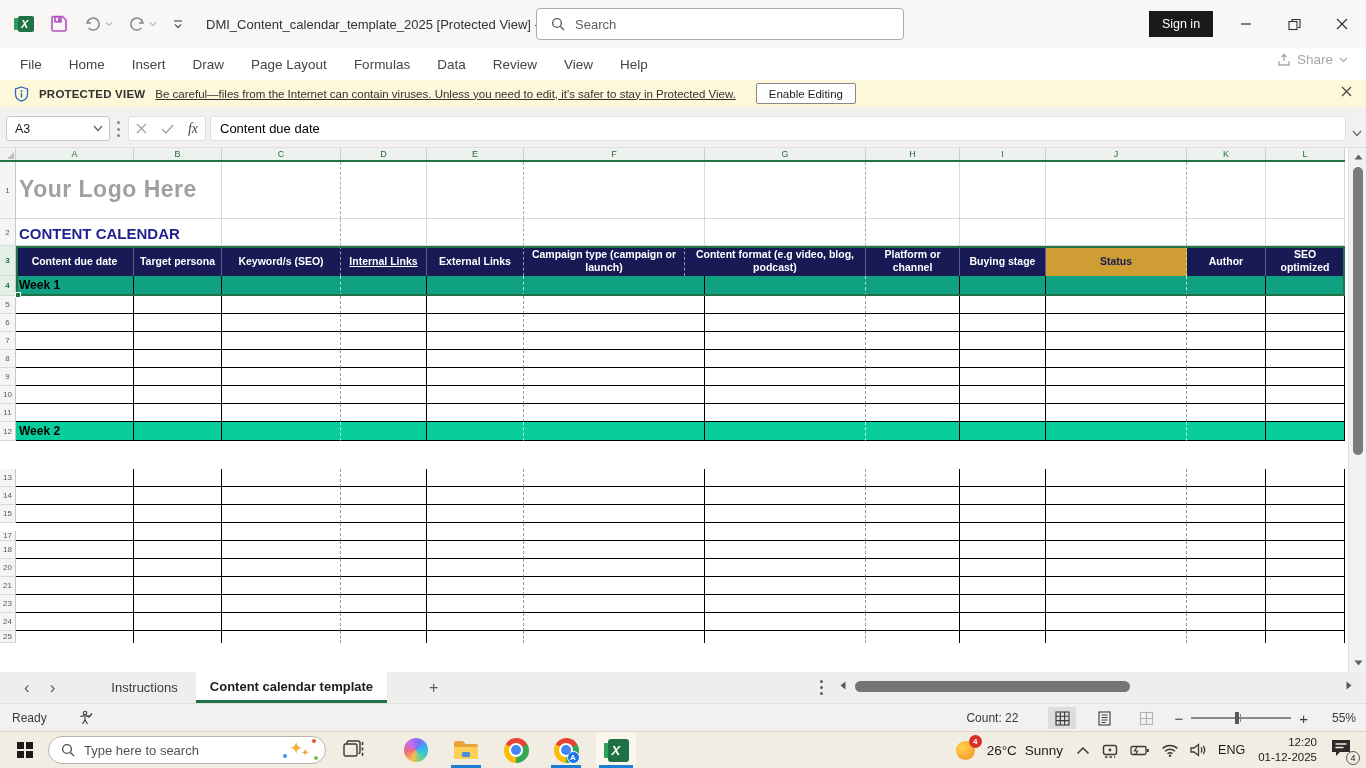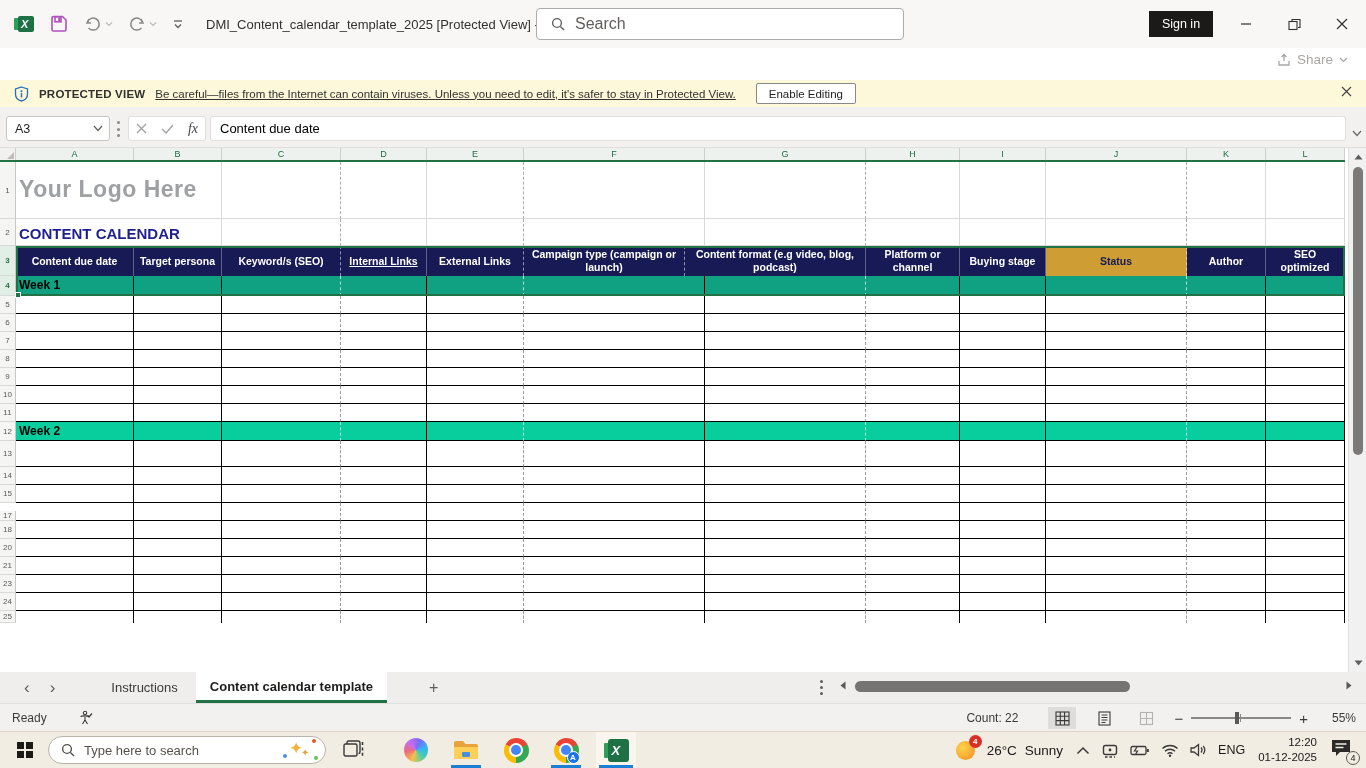--- a/index.html
+++ b/index.html
@@ -9,21 +9,21 @@
 
   
   .titlebar { position:absolute; left:0; top:0; width:1366px; height:48px; background:#F9F7F6; display:flex; align-items:center; }
   .qat { display:flex; align-items:center; gap:15px; padding-left:14px; }
   .xl-logo { width:20px; height:20px; position:relative; }
   .xl-logo .sq { position:absolute; right:0; top:2px; width:16px; height:16px; background:#1E7145; border-radius:2px; }
   .xl-logo .sq span { position:absolute; left:3px; top:2px; color:#fff; font-weight:bold; font-size:11px; }
   .xl-logo .pg { position:absolute; left:0; top:4px; width:9px; height:12px; background:#2E9E5B; border-radius:1px; }
   .title-text { margin-left:22px; font-size:13px; color:#323130; white-space:nowrap; }
   .search-box { position:absolute; left:536px; top:8px; width:368px; height:32px; background:#fff; border:1px solid #ADACAB; border-radius:4px; display:flex; align-items:center; padding-left:14px; gap:10px; }
-  .search-box .ph { color:#605E5C; font-size:16px; }
+  .search-box .ph { color:#605E5C; font-size:13px; }
   .signin-btn { position:absolute; left:1149px; top:11px; width:64px; height:26px; background:#1B1A19; color:#fff; font-size:12.5px; display:flex; align-items:center; justify-content:center; }
   .win-ctrls { position:absolute; right:0; top:0; height:48px; display:flex; }
   .win-ctrls .wc { width:48px; height:48px; display:flex; align-items:center; justify-content:center; color:#323130; }
 
   
   .menubar { position:absolute; left:0; top:48px; width:1366px; height:32px; background:#fff; display:flex; align-items:center; }
   .menu-tabs { display:flex; gap:27px; padding-left:20px; font-size:13.5px; color:#444; }
   .menu-tabs div { cursor:default; }
   .share-btn { position:absolute; right:18px; top:4px; display:flex; align-items:center; gap:6px; color:#A8A6A4; font-size:13.5px; }
 
@@ -199,20 +199,32 @@
         </div>
       <div class="wc">
           <svg width="12" height="12" viewBox="0 0 12 12">
             <path d="M1 1 L11 11 M11 1 L1 11" stroke="#323130" stroke-width="1.2"></path>
           </svg>
         </div>
     </div>
   </div>
 
   <div class="menubar">
+    <div class="menu-tabs">
+      <div>File</div>
+      <div>Home</div>
+      <div>Insert</div>
+      <div>Draw</div>
+      <div>Page Layout</div>
+      <div>Formulas</div>
+      <div>Data</div>
+      <div>Review</div>
+      <div>View</div>
+      <div>Help</div>
+    </div>
     <div class="share-btn">
       <svg width="14" height="14" viewBox="0 0 14 14">
           <path d="M2 8 v4 h10 V8" fill="none" stroke="#A8A6A4" stroke-width="1.3"></path>
           <path d="M7 1.5 V8 M4.5 4 L7 1.5 L9.5 4" fill="none" stroke="#A8A6A4" stroke-width="1.3"></path>
         </svg>
       <span>Share</span>
       <svg width="9" height="6" viewBox="0 0 9 6">
           <path d="M1 1 L4.5 4.5 L8 1" fill="none" stroke="#A8A6A4" stroke-width="1.2"></path>
         </svg>
     </div>
@@ -481,21 +493,21 @@
           <div class="cell" style="width: 86px; background: rgb(7, 206, 156); border-right: 1px solid rgb(0, 0, 0); border-bottom: 1px solid rgb(0, 0, 0);"></div>
           <div class="cell" style="width: 97px; background: rgb(7, 206, 156); border-right: 1px dashed rgba(255, 255, 255, 0.7); border-bottom: 1px solid rgb(0, 0, 0);"></div>
           <div class="cell" style="width: 181px; background: rgb(7, 206, 156); border-right: 1px solid rgb(0, 0, 0); border-bottom: 1px solid rgb(0, 0, 0);"></div>
           <div class="cell" style="width: 161px; background: rgb(7, 206, 156); border-right: 1px dashed rgba(255, 255, 255, 0.7); border-bottom: 1px solid rgb(0, 0, 0);"></div>
           <div class="cell" style="width: 94px; background: rgb(7, 206, 156); border-right: 1px solid rgb(0, 0, 0); border-bottom: 1px solid rgb(0, 0, 0);"></div>
           <div class="cell" style="width: 86px; background: rgb(7, 206, 156); border-right: 1px solid rgb(0, 0, 0); border-bottom: 1px solid rgb(0, 0, 0);"></div>
           <div class="cell" style="width: 141px; background: rgb(7, 206, 156); border-right: 1px dashed rgba(255, 255, 255, 0.7); border-bottom: 1px solid rgb(0, 0, 0);"></div>
           <div class="cell" style="width: 79px; background: rgb(7, 206, 156); border-right: 1px solid rgb(0, 0, 0); border-bottom: 1px solid rgb(0, 0, 0);"></div>
           <div class="cell" style="width: 79px; background: rgb(7, 206, 156); border-right: 1px solid rgb(0, 0, 0); border-bottom: 1px solid rgb(0, 0, 0);"></div>
         </div>
-        <div class="grow" style="height: 26px;">
+        <div class="grow" style="height: 18px; margin-top: 28px;">
           <div class="gut">13</div>
           <div class="cell" style="width: 118px; border-right: 1px solid rgb(0, 0, 0); border-bottom: 1px solid rgb(0, 0, 0);"></div>
           <div class="cell" style="width: 88px; border-right: 1px solid rgb(0, 0, 0); border-bottom: 1px solid rgb(0, 0, 0);"></div>
           <div class="cell" style="width: 119px; border-right: 1px dashed rgb(155, 155, 155); border-bottom: 1px solid rgb(0, 0, 0);"></div>
           <div class="cell" style="width: 86px; border-right: 1px solid rgb(0, 0, 0); border-bottom: 1px solid rgb(0, 0, 0);"></div>
           <div class="cell" style="width: 97px; border-right: 1px dashed rgb(155, 155, 155); border-bottom: 1px solid rgb(0, 0, 0);"></div>
           <div class="cell" style="width: 181px; border-right: 1px solid rgb(0, 0, 0); border-bottom: 1px solid rgb(0, 0, 0);"></div>
           <div class="cell" style="width: 161px; border-right: 1px dashed rgb(155, 155, 155); border-bottom: 1px solid rgb(0, 0, 0);"></div>
           <div class="cell" style="width: 94px; border-right: 1px solid rgb(0, 0, 0); border-bottom: 1px solid rgb(0, 0, 0);"></div>
           <div class="cell" style="width: 86px; border-right: 1px solid rgb(0, 0, 0); border-bottom: 1px solid rgb(0, 0, 0);"></div>

